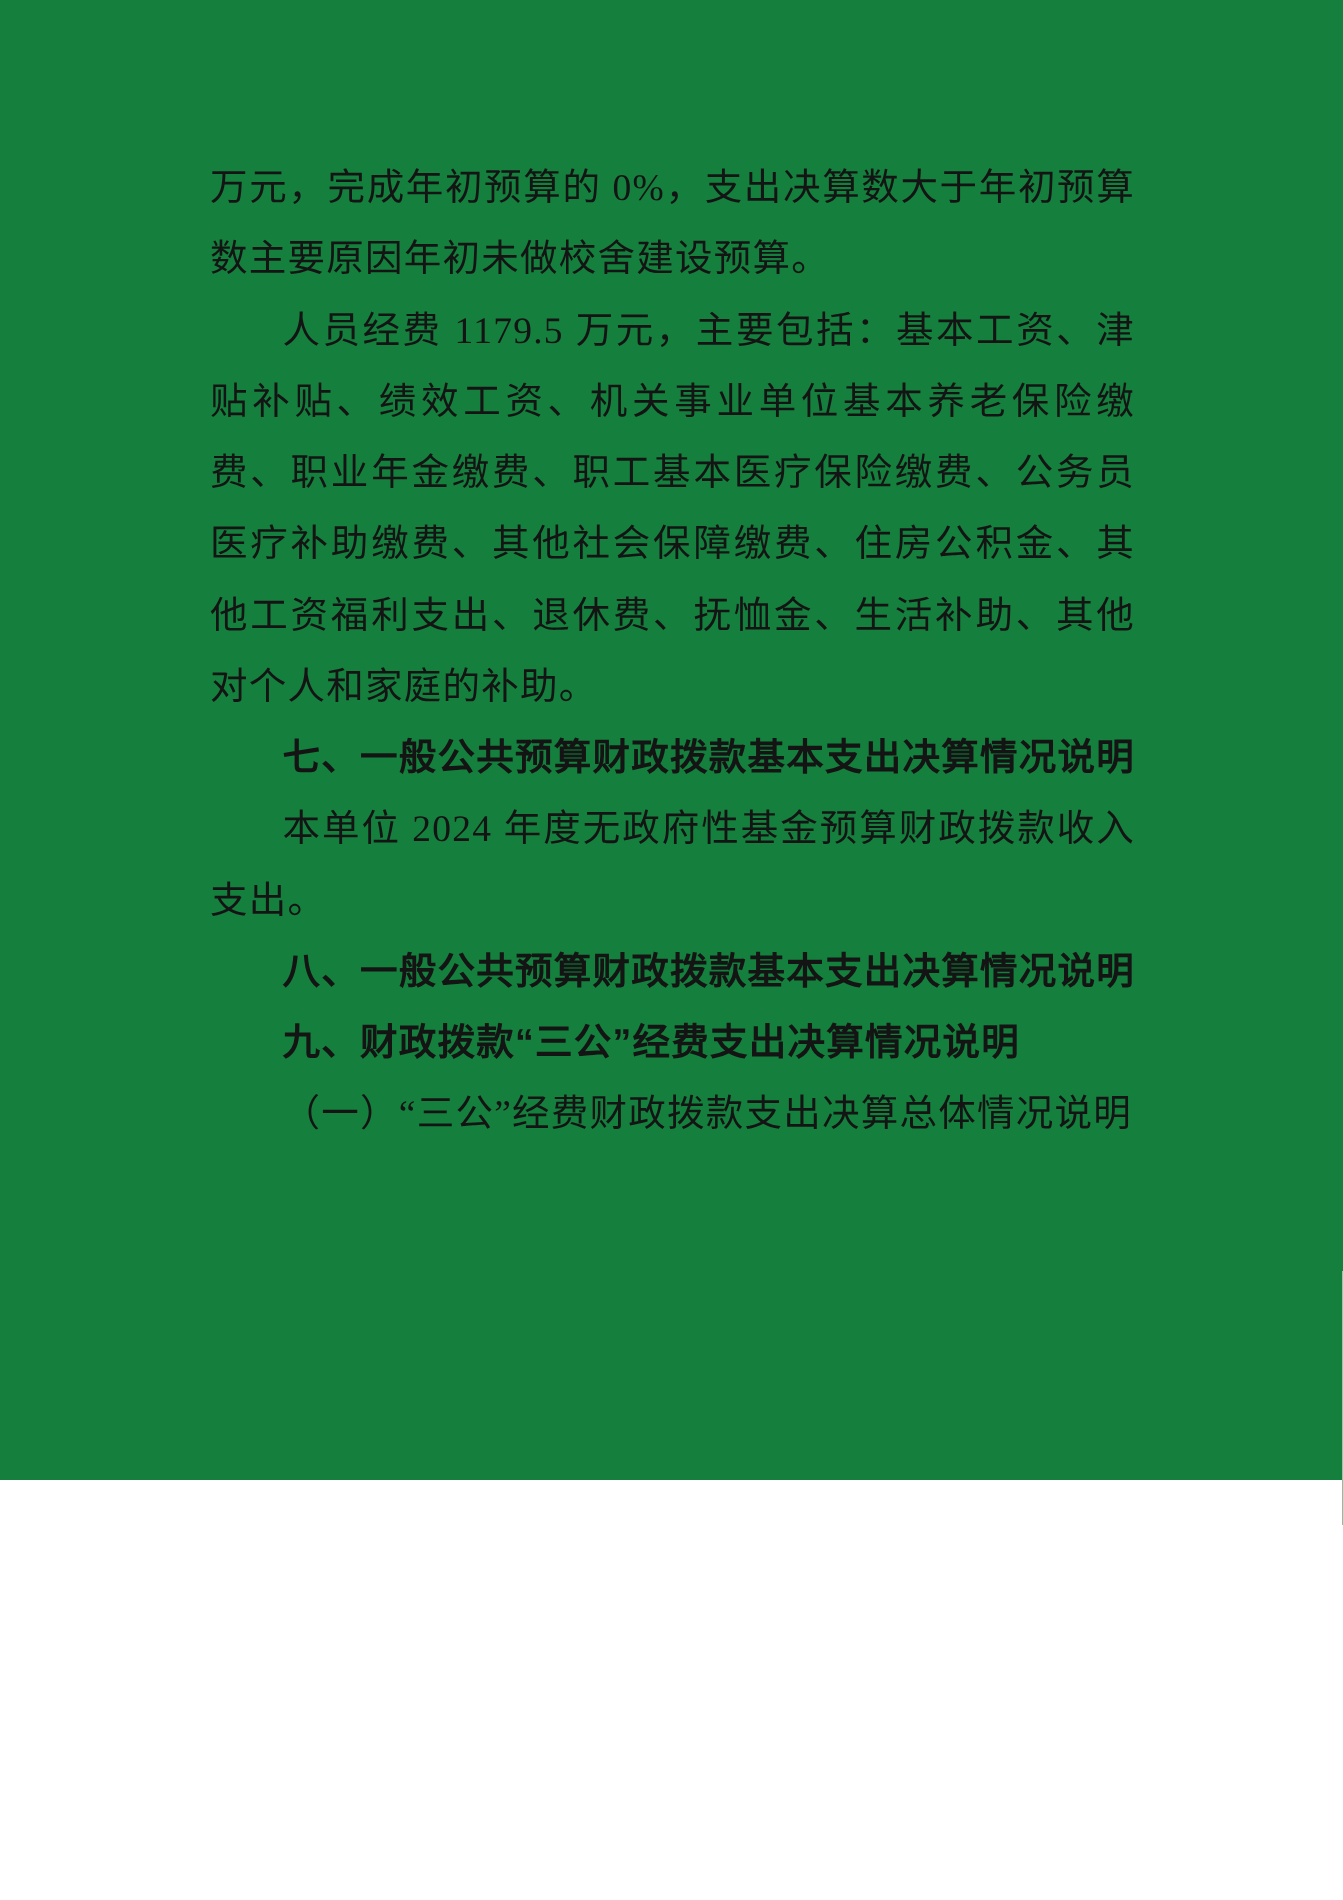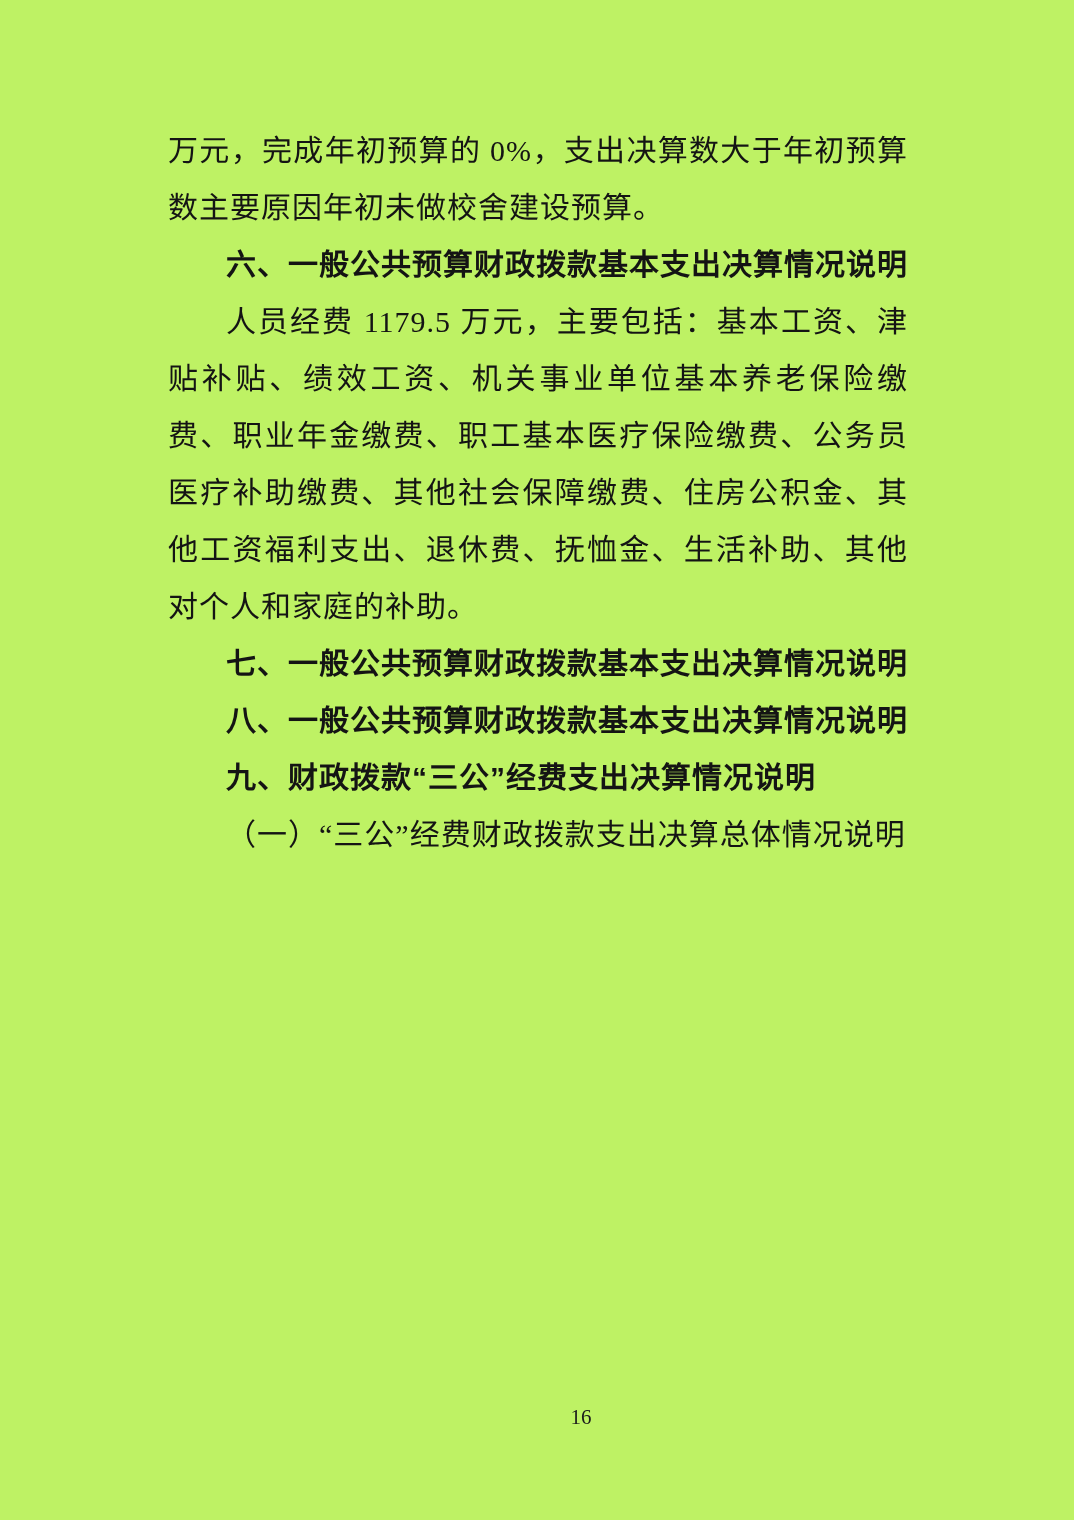--- a/index.html
+++ b/index.html
@@ -3,22 +3,22 @@
 <meta charset="utf-8">
 <style>
   html, body {
     margin: 0;
     padding: 0;
     background: #ffffff;
   }
   .page {
     position: relative;
     width: 1074px;
-    height: 1520px;
-    background: #bef264;
+    height: 1184px;
+    background: #15803d;
     overflow: hidden;
     color: #141414;
     font-family: "Liberation Serif", "DejaVu Serif", serif;
   }
   .content {
     position: absolute;
     left: 168px;
     top: 122px;
     width: 740px;
   }
@@ -54,28 +54,28 @@
   }
 </style>
 </head>
 <body>
 
 <div class="page">
   <div class="content">
 
     <p class="para-continuation">万元，完成年初预算的 0%，支出决算数大于年初预算数主要原因年初未做校舍建设预算。</p>
 
-    <p class="section-heading para-indent">六、一般公共预算财政拨款基本支出决算情况说明</p>
 
 
     <p class="para-indent">人员经费 1179.5 万元，主要包括：基本工资、津贴补贴、绩效工资、机关事业单位基本养老保险缴费、职业年金缴费、职工基本医疗保险缴费、公务员医疗补助缴费、其他社会保障缴费、住房公积金、其他工资福利支出、退休费、抚恤金、生活补助、其他对个人和家庭的补助。</p>
 
 
     <p class="section-heading para-indent">七、一般公共预算财政拨款基本支出决算情况说明</p>
 
+    <p class="para-indent">本单位 2024 年度无政府性基金预算财政拨款收入支出。</p>
 
     <p class="section-heading para-indent">八、一般公共预算财政拨款基本支出决算情况说明</p>
 
 
     <p class="section-heading para-indent">九、财政拨款“三公”经费支出决算情况说明</p>
 
     <p class="sub-heading para-indent">（一）“三公”经费财政拨款支出决算总体情况说明</p>
 
   </div>
 

